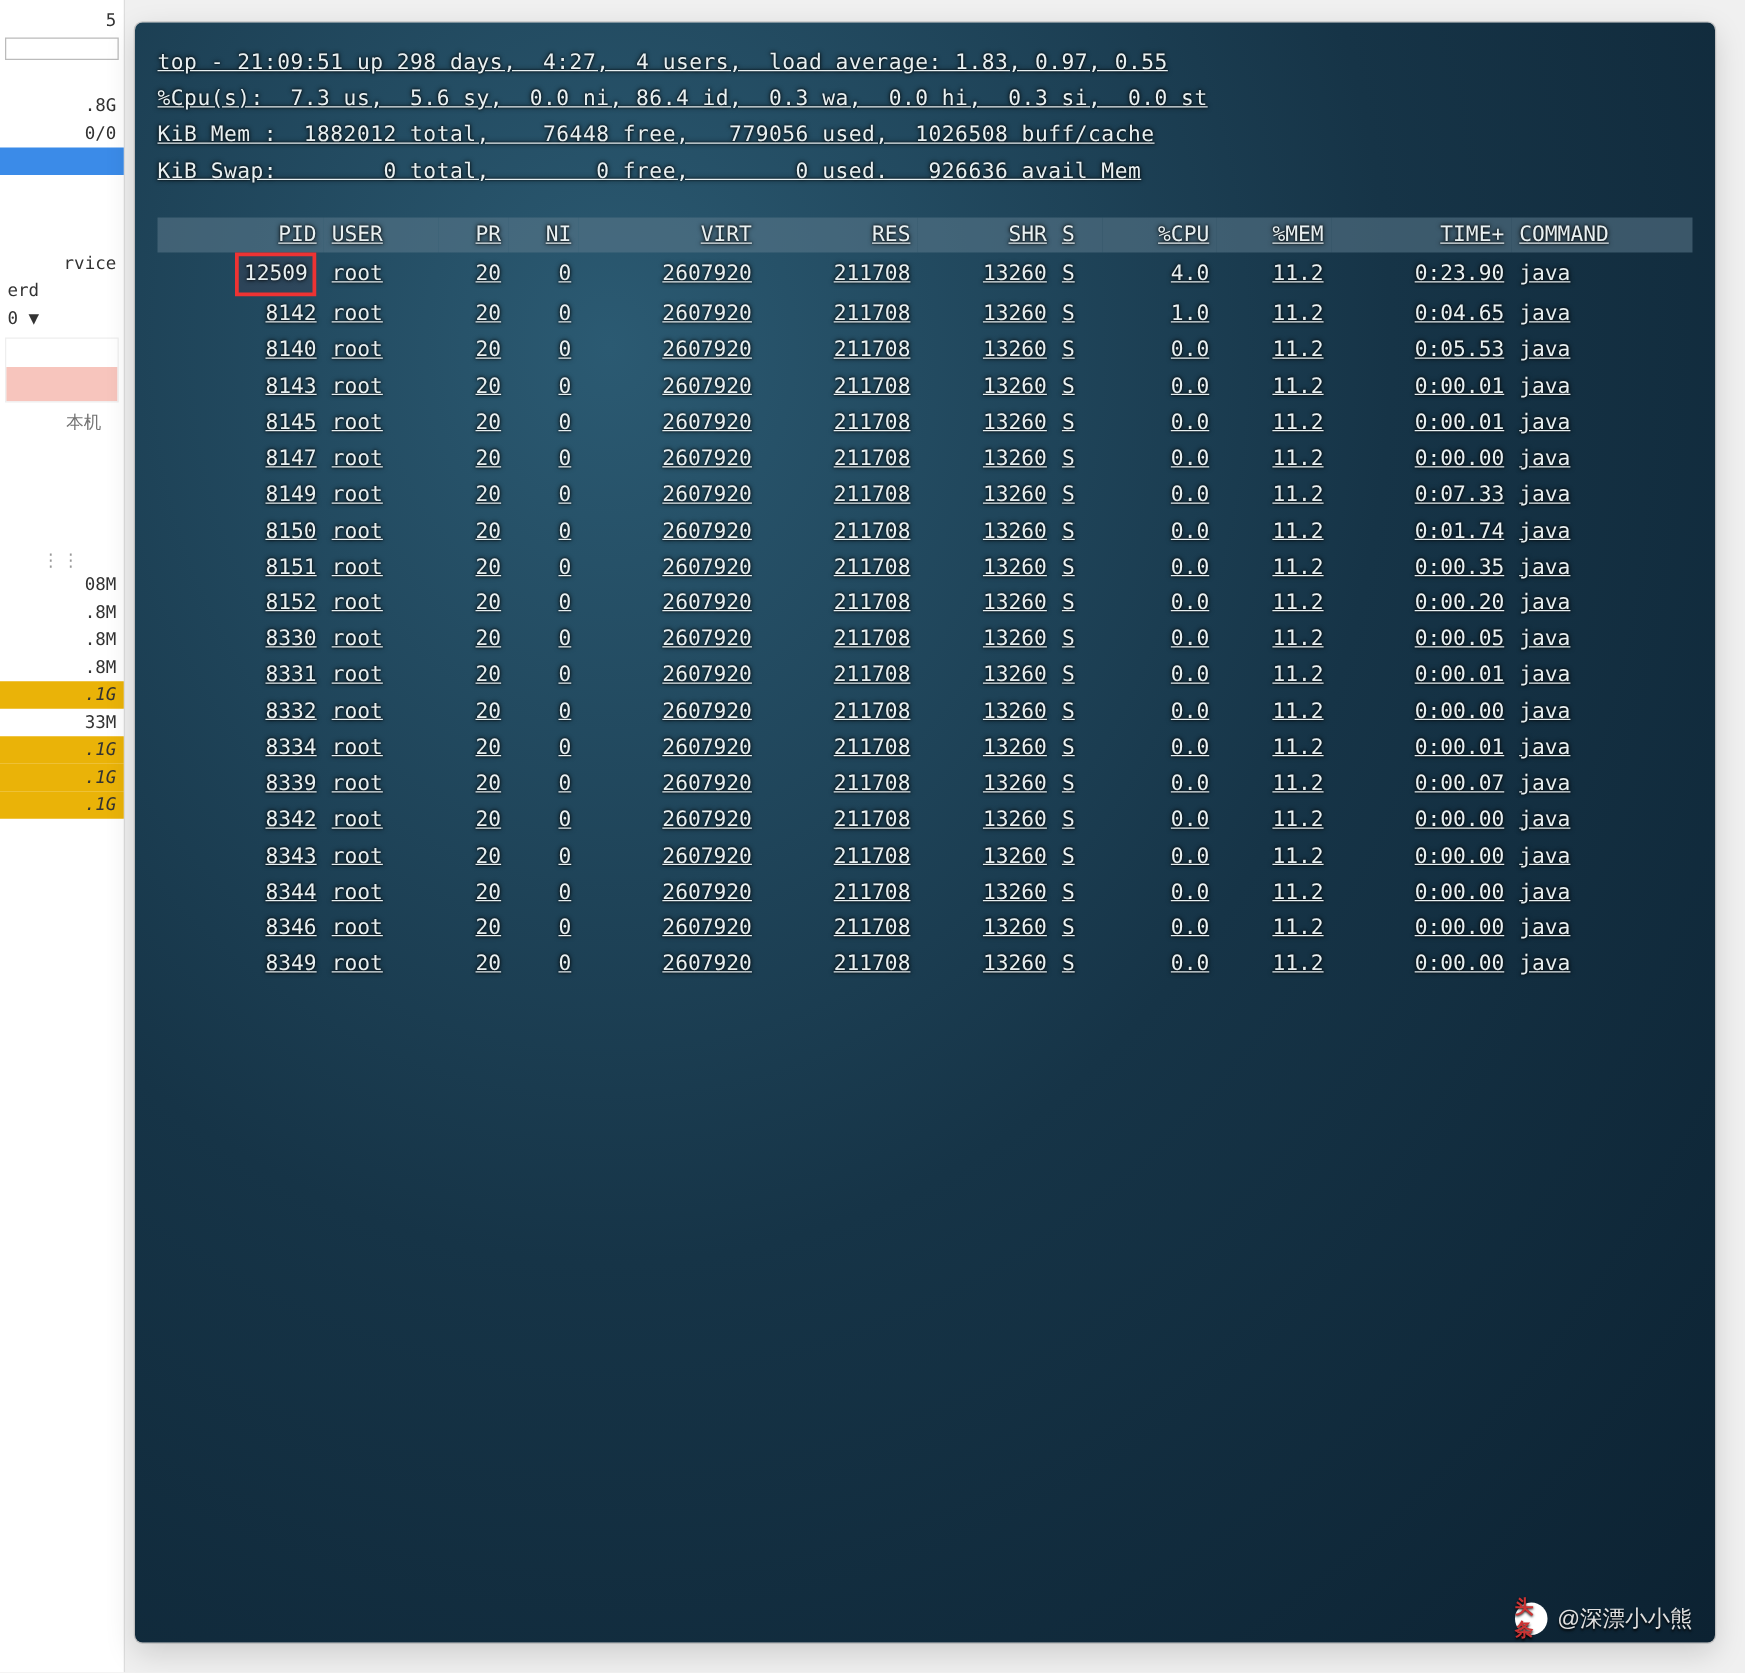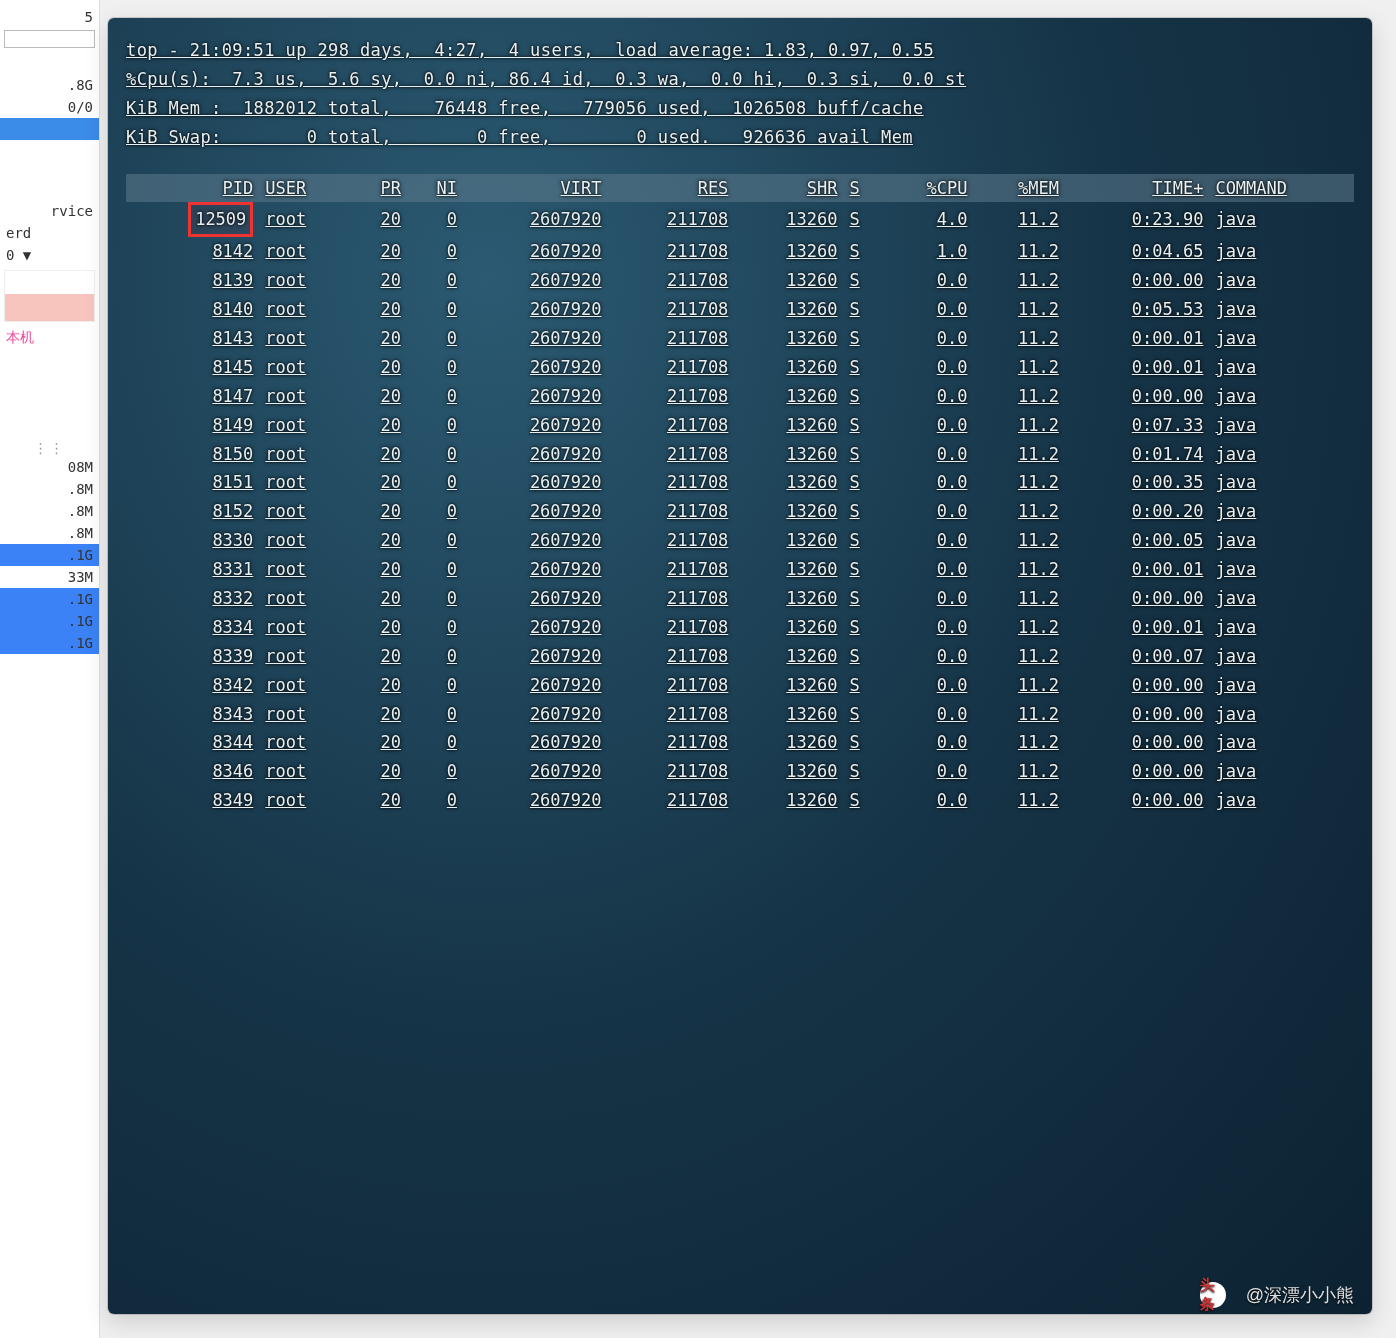--- a/index.html
+++ b/index.html
@@ -28,30 +28,30 @@
   }
   .sb-box {
     border: 1px solid #bbb;
     height: 18px;
     margin: 2px 4px;
   }
   .sb-sel {
     background: #3b8be8;
     color: #fff;
   }
-  .sb-link { color: #ec4899; }
+  .sb-link { color: #737373; margin-left: 47px; }
   .sb-dd::after { content: " ▼"; color: #333; }
   .sb-chart {
     height: 52px;
     margin: 4px;
     background: linear-gradient(to top, #f7c5bd 0%, #f7c5bd 55%, transparent 55%);
     border: 1px solid #eee;
   }
   .sb-dots { letter-spacing: 2px; color: #999; text-align: center; }
-  .sb-hl { background: #3b82f6; }
+  .sb-hl { background: #eab308; font-style: italic; }
 
   .term-frame {
     flex: 1;
     margin: 18px 24px 24px 8px;
     border-radius: 6px;
     box-shadow: 0 0 0 1px rgba(0,0,0,0.15), 0 8px 24px rgba(0,0,0,0.15);
     background: radial-gradient(ellipse at 30% 20%, #2b5a72 0%, #163447 50%, #0c2232 100%);
     padding: 18px 18px 14px 18px;
     color: #e8f0f2;
     position: relative;
@@ -88,21 +88,21 @@
   .watermark {
     position: absolute;
     right: 18px;
     bottom: 6px;
     color: #e0e0e0;
     font-family: sans-serif;
     font-size: 18px;
     text-shadow: 0 1px 2px #000;
     display: flex;
     align-items: center;
-    gap: 20px;
+    gap: 8px;
     margin-top: 28px;
   }
   .wm-logo {
     display: inline-flex;
     width: 26px; height: 26px;
     border-radius: 50%;
     background: #fff;
     color: #c33;
     align-items: center; justify-content: center;
     font-weight: bold;
@@ -187,34 +187,20 @@
           <td class="num">2607920</td>
           <td class="num">211708</td>
           <td class="num">13260</td>
           <td>S</td>
           <td class="num">1.0</td>
           <td class="num">11.2</td>
           <td class="num">0:04.65</td>
           <td>java</td>
         </tr>
         <tr>
-          <td class="num">8139</td>
-          <td>root</td>
-          <td class="num">20</td>
-          <td class="num">0</td>
-          <td class="num">2607920</td>
-          <td class="num">211708</td>
-          <td class="num">13260</td>
-          <td>S</td>
-          <td class="num">0.0</td>
-          <td class="num">11.2</td>
-          <td class="num">0:00.00</td>
-          <td>java</td>
-        </tr>
-        <tr>
           <td class="num">8140</td>
           <td>root</td>
           <td class="num">20</td>
           <td class="num">0</td>
           <td class="num">2607920</td>
           <td class="num">211708</td>
           <td class="num">13260</td>
           <td>S</td>
           <td class="num">0.0</td>
           <td class="num">11.2</td>

